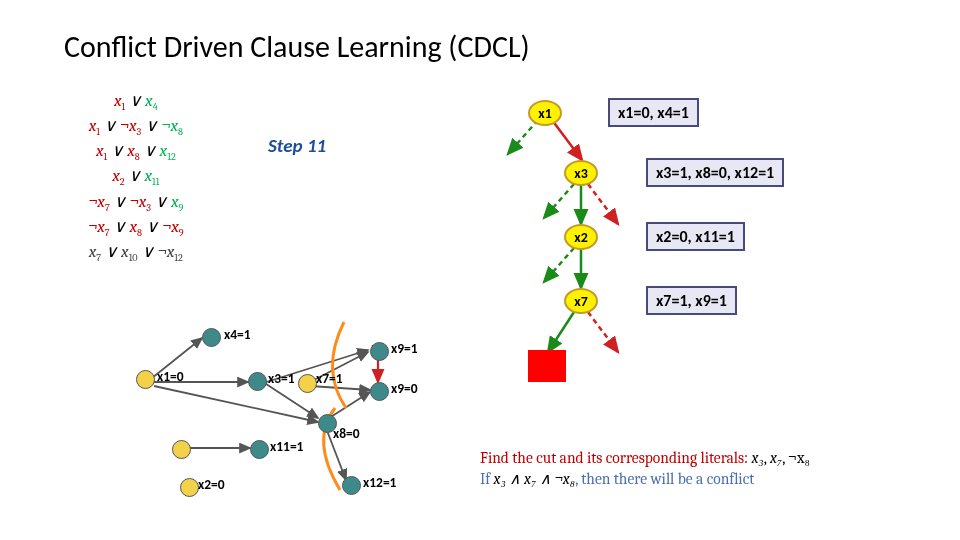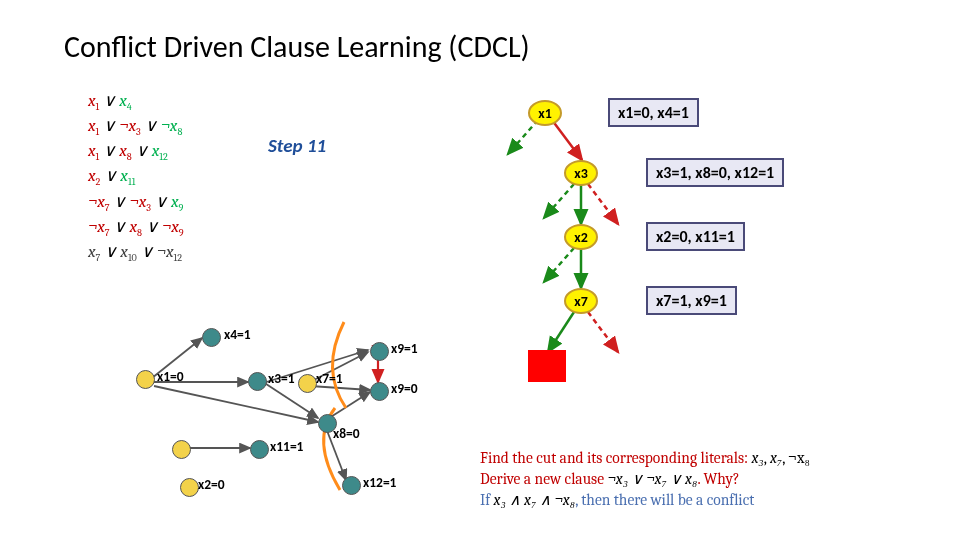--- a/index.html
+++ b/index.html
@@ -17,20 +17,21 @@
     left: 64px;
     top: 28px;
     font-size: 30px;
     color: #000;
   }
   .clauses {
     position: absolute;
     left: 88px;
     top: 90px;
     font-size: 17px;
+    text-align: center;
     line-height: 1.35;
     font-family: "Cambria Math", Cambria, serif;
   }
   .clauses .row { white-space: nowrap; font-style: italic; }
   .sub { font-size: 0.6em; vertical-align: sub; font-style: normal; }
   .r { color: #c00000; }
   .g { color: #00b050; }
   .b { color: #000; }
   .d { color: #404040; }
   .step {
@@ -224,19 +225,16 @@
   <span class="ilabel" style="left:78px;top:156px">x2=0</span>
 
   <div class="tealnode" style="left:222px;top:156px"></div>
   <span class="ilabel" style="left:243px;top:154px">x12=1</span>
 </div>
 
 <div class="explain">
   <div class="line1">
     <span>Find the cut and its corresponding literals: </span><span id="lits" style="color:#000"><span style="font-style: italic; margin-top: 14px;">x₃</span><span>, </span><span style="font-style: italic;">x₇</span><span>, </span><span style="">¬x₈</span></span>
   </div>
-  <div class="line2">
-    <span>Derive a new clause </span><span style="color:#000; font-style:italic">¬x₃ ∨ ¬x₇ ∨ x₈</span><span>. Why?</span>
-  </div>
   <div class="line3">
     <span>If </span><span style="color:#000; font-style:italic">x₃ ∧ x₇ ∧ ¬x₈</span><span>, then there will be a conflict</span>
   </div>
 </div>
 
 </body></html>

